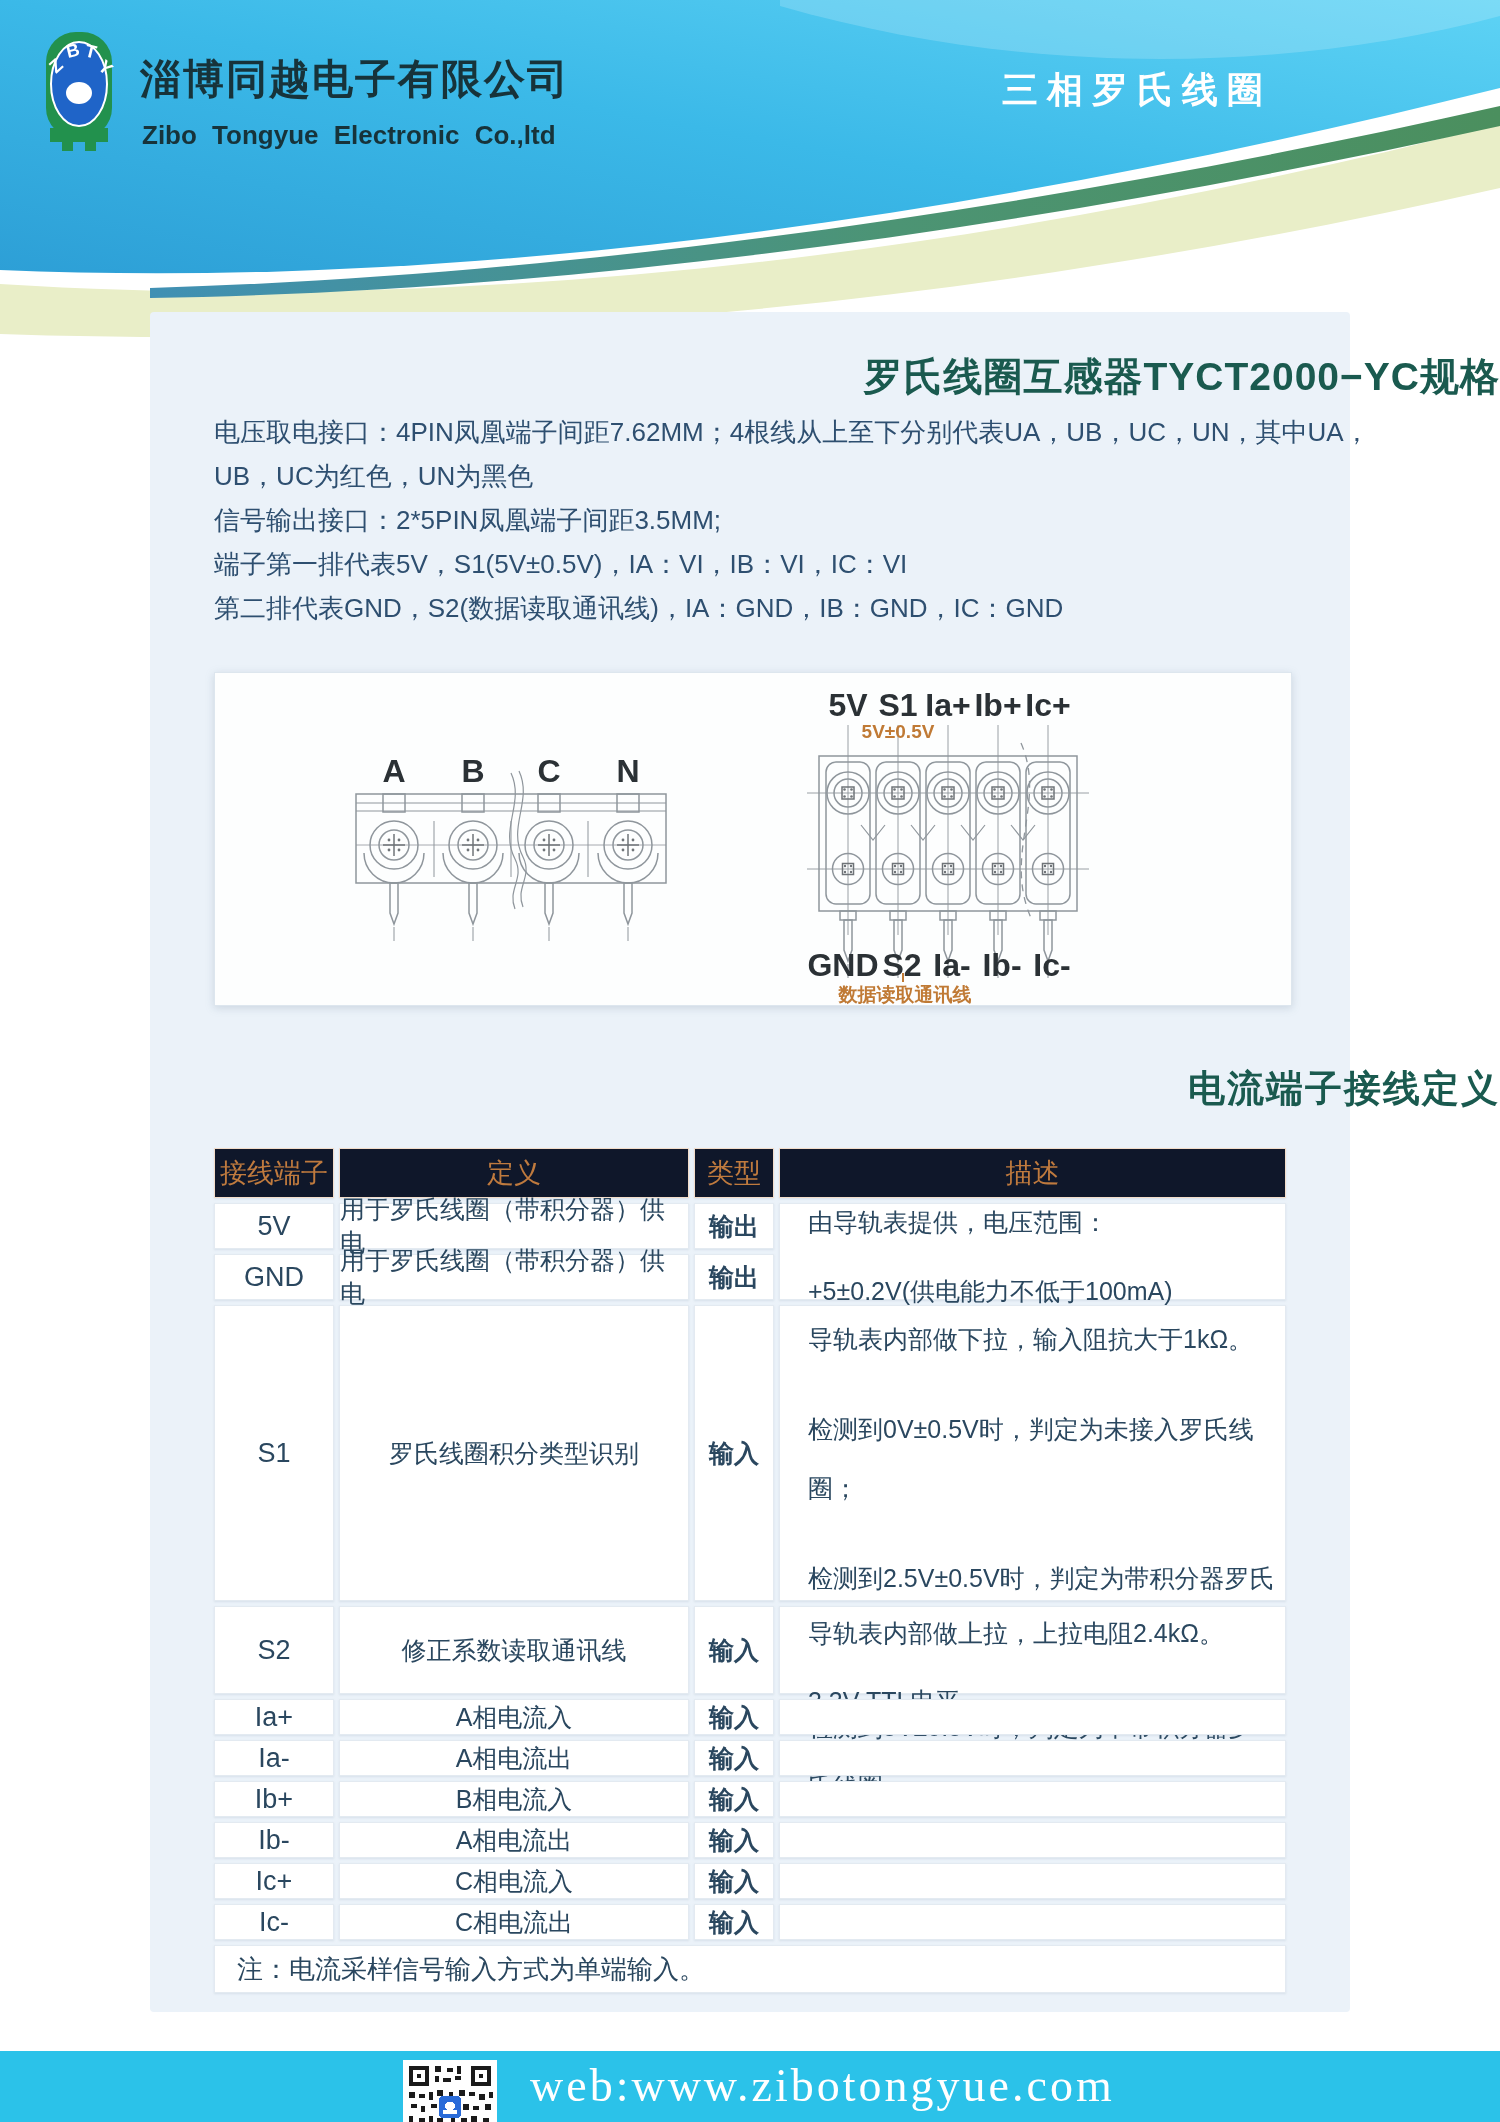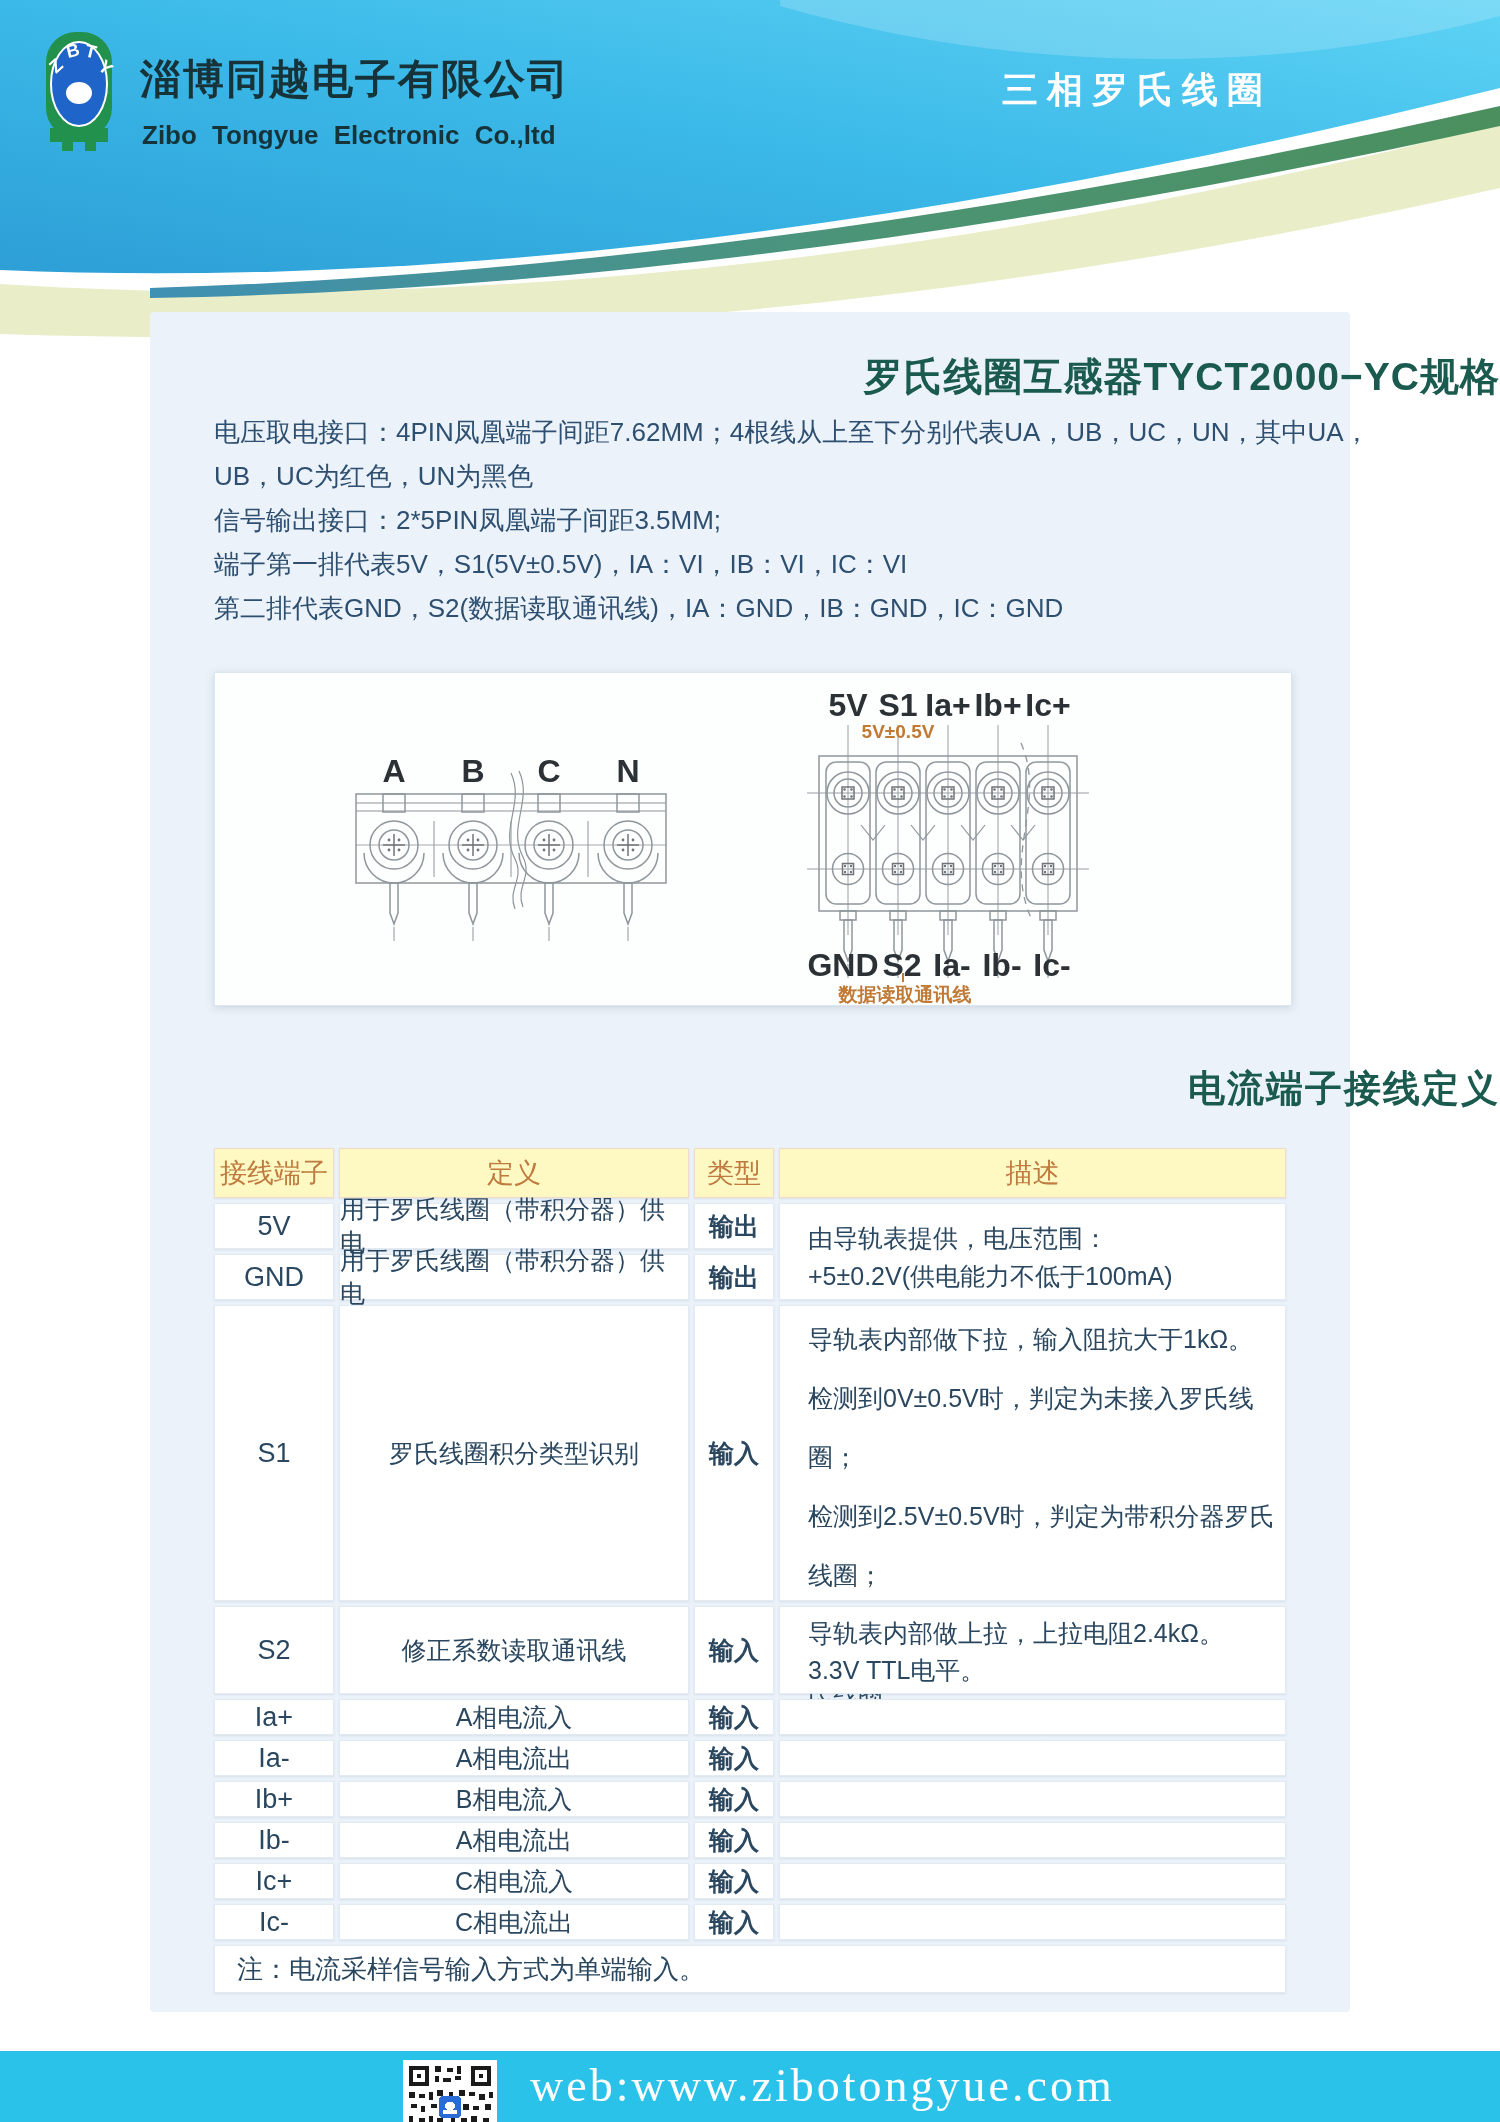--- a/index.html
+++ b/index.html
@@ -44,25 +44,25 @@
   
   .section-title{position:absolute;left:0;top:1064px;width:1500px;text-align:right;
                  font-size:37px;font-weight:800;color:#1a5a4f;letter-spacing:2px;}
   .ttable{position:absolute;left:214px;top:1148px;width:1072px;display:grid;
           grid-template-columns:120px 350px 80px 1fr;
           grid-template-rows:50px 46px 46px 296px 88px repeat(6,36px) 48px;
           gap:5px;}
   .cell{background:#ffffff;border:1px solid #e3eaf1;box-sizing:border-box;
         box-shadow:0 1px 2px rgba(130,150,170,.18);display:flex;align-items:center;
         justify-content:center;color:#2a475f;font-size:25px;}
-  .cell.th{background:#fef9c3;border:1px solid #f2dcc9;color:#bf7a3e;font-size:27px;}
+  .cell.th{background:#0f172a;border:1px solid #f2dcc9;color:#bf7a3e;font-size:27px;}
   .cell.term{font-size:27px;}
   .cell.type{font-weight:600;}
   .cell.desc{justify-content:flex-start;align-items:flex-start;flex-direction:column;
-             padding:10px 10px 0 28px;}
+             padding:10px 10px 0 28px;gap:31px;}
   .cell.desc.powerdesc{justify-content:center;line-height:38px;}
   .cell.desc.s1desc{line-height:59px;padding-top:4px;}
   .cell.desc.s2desc{line-height:37px;padding-top:8px;}
   .cell.note{grid-column:1/5;justify-content:flex-start;padding-left:22px;font-size:26px;}
 
   
   .footer-bar{position:absolute;left:0;top:2051px;width:1500px;height:71px;background:#2bc2e9;}
   .qr{position:absolute;left:403px;top:2060px;width:94px;height:94px;background:#ffffff;
       padding:0;box-sizing:border-box;}
   .footer-web{position:absolute;left:530px;top:2051px;height:69px;line-height:69px;

